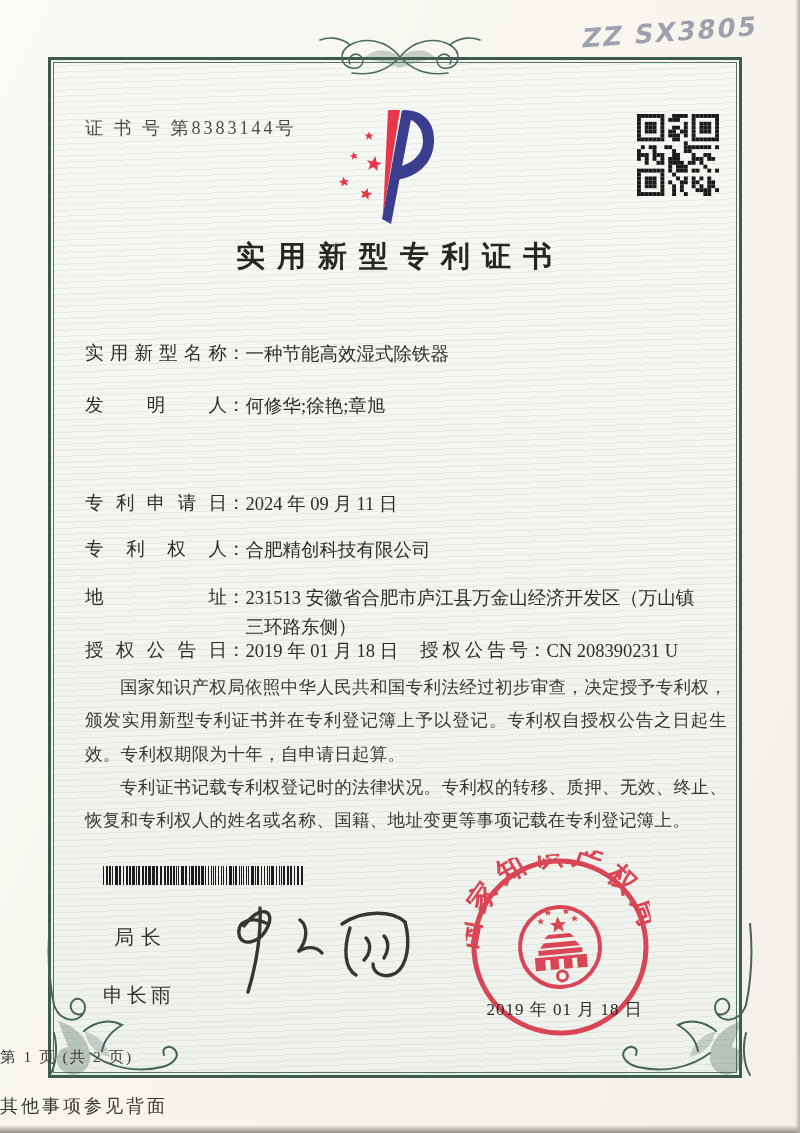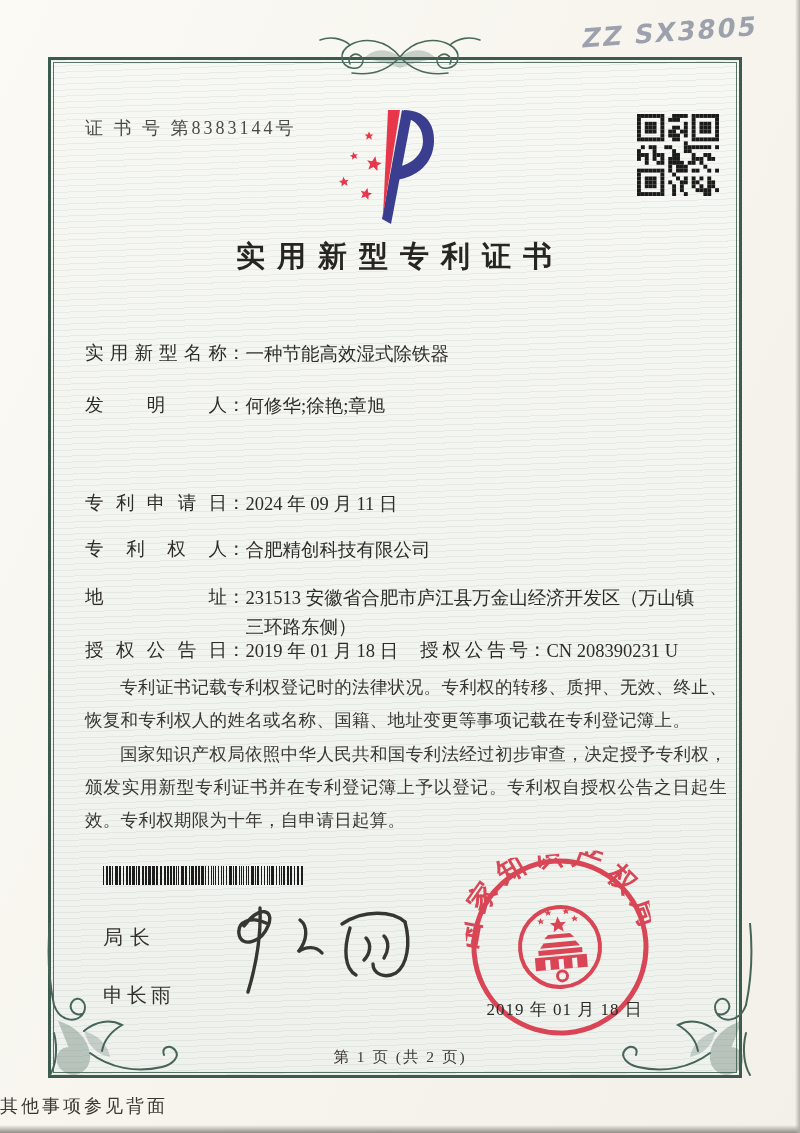--- a/index.html
+++ b/index.html
@@ -48,29 +48,29 @@
   .row .colon{vertical-align:top;}
   .row .val{display:inline-block;margin-left:0;vertical-align:top;white-space:pre-line;max-width:505px;line-height:1.55;}
   .row.grant2{left:420px;}
   .row.grant2 .lbl{width:108px;}
   .paras{
     position:absolute;left:85px;top:671px;width:642px;
     font-size:17.5px;line-height:1.9;text-align:justify;color:#393731;letter-spacing:.3px;
   }
   .paras p{text-indent:2em;margin:0;}
   .barcode{position:absolute;left:103px;top:866px;}
-  .signer-title{position:absolute;left:103px;top:924px;font-size:20px;letter-spacing:7px;
+  .signer-title{position:absolute;left:114px;top:924px;font-size:20px;letter-spacing:7px;
     font-family:Liberation Serif, serif;color:#34332f;}
   .signer-name{position:absolute;left:103px;top:960px;font-size:20px;letter-spacing:4px;
     font-family:"Liberation Sans","DejaVu Sans",sans-serif;color:#34332f;margin-top:22px;}
   .signature{position:absolute;left:208px;top:896px;}
   .seal{position:absolute;left:467px;top:854px;opacity:.93;}
   .seal-date{position:absolute;left:472px;top:998px;width:185px;text-align:center;
     font-size:17px;letter-spacing:1px;color:#2b2a27;}
-  .page-info{position:absolute;left:0;right:0;top:1047px;text-align:center;
+  .page-info{position:absolute;left:0;right:0;top:1047px;text-align:left;
     font-size:15.5px;letter-spacing:2px;color:#3c3a36;}
   .back-note{position:absolute;left:0;right:0;top:1094px;
     font-size:18px;letter-spacing:3px;color:#393731;}
 </style>
 </head>
 <body>
 
 <div class="page">
 
   <div class="pencil-note">ZZ SX3805</div>
@@ -374,22 +374,22 @@
 三环路东侧）</span>
   </div>
   <div class="row" style="top:637px">
     <span class="lbl">授权公告日</span><span class="colon">：</span><span class="val">2019 年 01 月 18 日</span>
   </div>
   <div class="row grant2" style="top:637px">
     <span class="lbl">授权公告号</span><span class="colon">：</span><span class="val">CN 208390231 U</span>
   </div>
 
   <div class="paras">
+    <p>国家知识产权局依照中华人民共和国专利法经过初步审查，决定授予专利权，颁发实用新型专利证书并在专利登记簿上予以登记。专利权自授权公告之日起生效。专利权期限为十年，自申请日起算。</p>
     <p>专利证书记载专利权登记时的法律状况。专利权的转移、质押、无效、终止、恢复和专利权人的姓名或名称、国籍、地址变更等事项记载在专利登记簿上。</p>
-    <p>国家知识产权局依照中华人民共和国专利法经过初步审查，决定授予专利权，颁发实用新型专利证书并在专利登记簿上予以登记。专利权自授权公告之日起生效。专利权期限为十年，自申请日起算。</p>
   </div>
 
   <svg class="barcode" id="barcode" width="204" height="19" viewBox="0 0 204 19" fill="#1c1c1c">
       <rect x="0" y="0" width="1" height="19"></rect>
       <rect x="3" y="0" width="2" height="19"></rect>
       <rect x="6" y="0" width="2" height="19"></rect>
       <rect x="9" y="0" width="1" height="19"></rect>
       <rect x="12" y="0" width="3" height="19"></rect>
       <rect x="16" y="0" width="2" height="19"></rect>
       <rect x="20" y="0" width="1" height="19"></rect>

